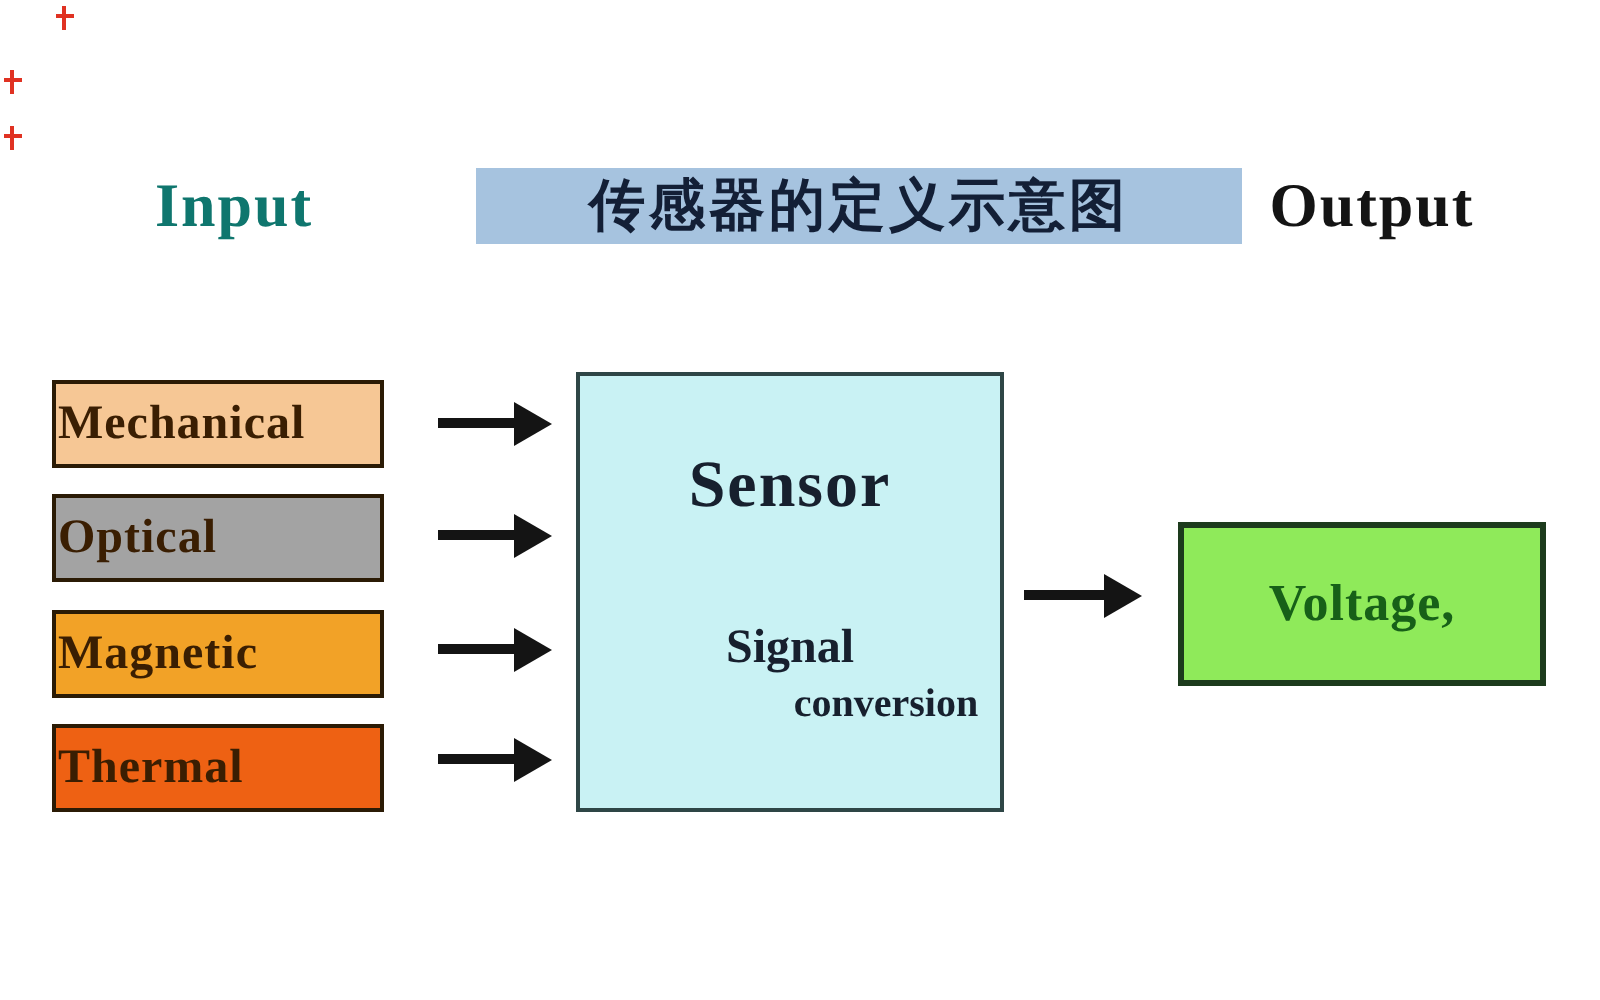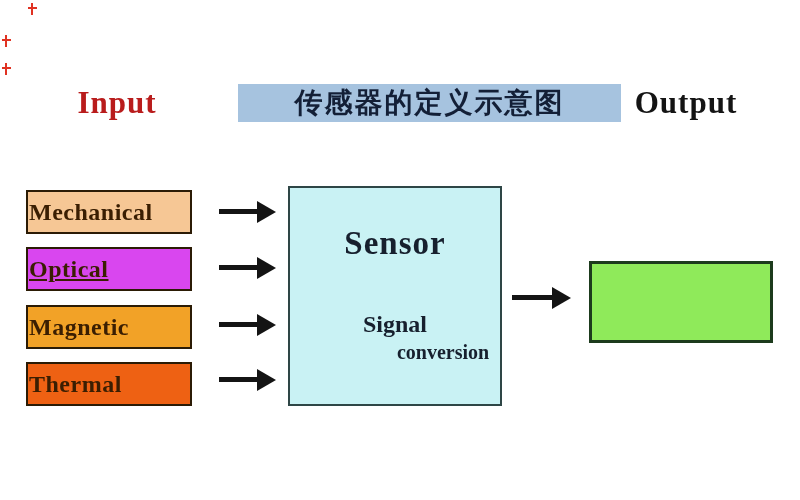--- a/index.html
+++ b/index.html
@@ -79,40 +79,41 @@
 </style>
 </head>
 <body>
 
 <div class="canvas">
 
   <div class="wm wm-0"></div>
   <div class="wm wm-1"></div>
   <div class="wm wm-2"></div>
 
-  <div class="heading heading-input" style="color: #b91c1c;">Input</div>
+  <div class="heading heading-input" style="color: #0f766e;">Input</div>
 
   <div class="title-bar" style="background-color: rgb(166, 195, 223); color: rgb(19, 31, 54);">传感器的定义示意图</div>
 
   <div class="heading heading-output" style="color: rgb(20, 20, 20);">Output</div>
 
   <div class="in-box in-box-0" style="background-color: rgb(246, 199, 149); color: rgb(58, 30, 2);">Mechanical</div>
-  <div class="in-box in-box-1" style="background-color: #d946ef; color: rgb(58, 30, 2); text-decoration: underline;">Optical</div>
+  <div class="in-box in-box-1" style="background-color: #a3a3a3; color: rgb(58, 30, 2);">Optical</div>
   <div class="in-box in-box-3" style="background-color: rgb(238, 97, 19); color: rgb(58, 30, 2);">Thermal</div>
   <div class="in-box in-box-2" style="background-color: rgb(242, 162, 39); color: rgb(58, 30, 2);">Magnetic</div>
 
   <div class="arrow arrow-0"></div>
   <div class="arrow arrow-1"></div>
   <div class="arrow arrow-2"></div>
   <div class="arrow arrow-3"></div>
 
   <div class="sensor-box" style="background-color: rgb(201, 242, 244); border-color: rgb(46, 70, 70);">
     <div class="sensor-title" style="color: rgb(23, 32, 46);">Sensor</div>
     <div class="sensor-sub1" style="color: rgb(23, 32, 46);">Signal</div>
     <div class="sensor-sub2" style="color: rgb(23, 32, 46);">conversion</div>
   </div>
 
   <div class="arrow arrow-out"></div>
 
   <div class="output-box" style="background-color: rgb(143, 234, 90); color: rgb(23, 96, 24); border-color: rgb(29, 59, 29);">
+    <div>Voltage,</div>
   </div>
 
 </div>
 
 </body></html>

